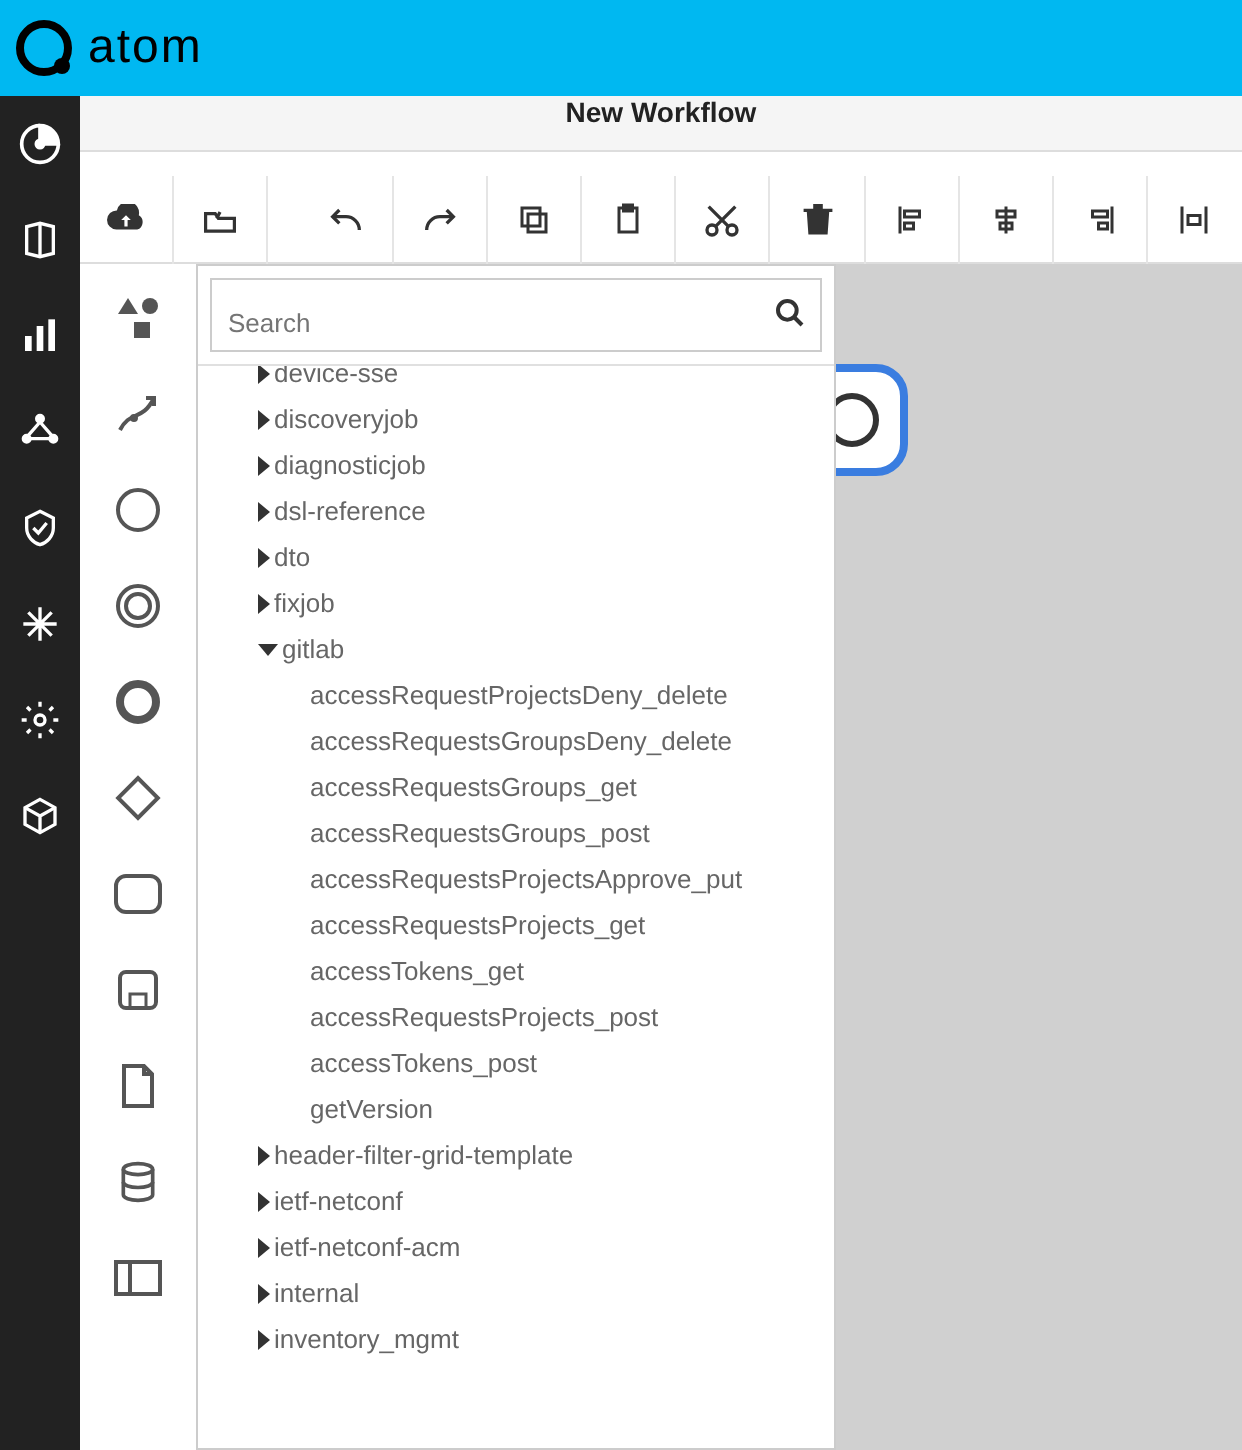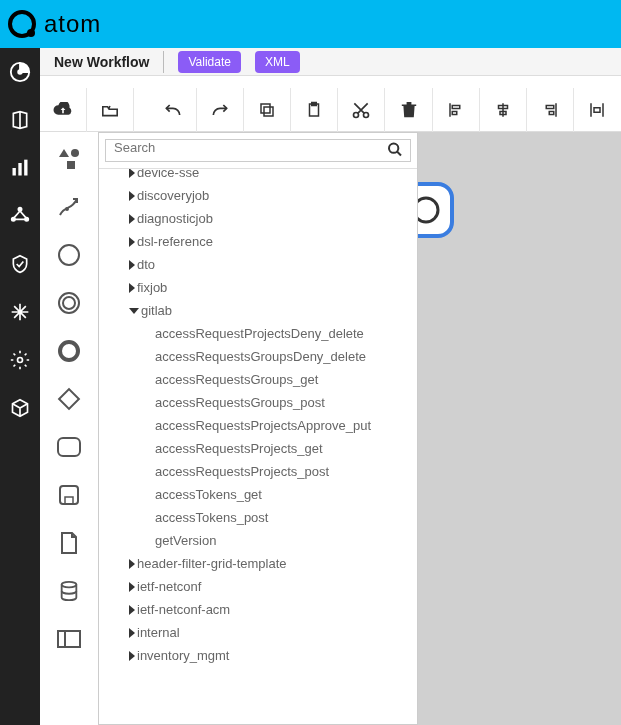--- a/index.html
+++ b/index.html
@@ -10,42 +10,42 @@
   .logo-wrap { display: flex; align-items: flex-start; gap: 8px; }
   .logo-ring { width: 28px; height: 28px; border: 4px solid #000; border-radius: 50%; position: relative; }
   .logo-ring::after { content: ""; position: absolute; width: 8px; height: 8px; background: #000; border-radius: 50%; right: -3px; bottom: -3px; }
   .logo-text { font-size: 24px; font-weight: 400; color: #000; letter-spacing: 1px; }
 
   
   .left-rail { position: absolute; top: 48px; left: 0; width: 40px; bottom: 0; background: #222; display: flex; flex-direction: column; align-items: center; padding-top: 12px; gap: 24px; }
   .rail-icon { width: 24px; height: 24px; color: #fff; display: flex; align-items: center; justify-content: center; }
 
   
-  .subheader { position: absolute; top: 48px; left: 40px; right: 0; height: 28px; background: #f5f5f5; border-bottom: 1px solid #ddd; display: flex; align-items: center; padding: 0 14px; gap: 14px; }
+  .subheader { position: absolute; top: 48px; left: 40px; right: 0; height: 28px; background: #f5f5f5; border-bottom: 1px solid #ddd; display: flex; align-items: center; padding: 0 14px; gap: 14px; flex-direction: column; }
   .workflow-label { font-weight: bold; font-size: 14px; color: #222; }
   .vsep { width: 1px; height: 22px; background: #bbb; }
   .pill { background: #8b5cf6; color: #fff; padding: 4px 10px; border-radius: 4px; font-size: 12px; cursor: pointer; }
 
   
   .toolbar { position: absolute; top: 88px; left: 40px; right: 0; height: 44px; border-bottom: 1px solid #ddd; background: #fff; display: flex; align-items: center; }
   .tool-slot { width: 48px; height: 44px; display: flex; align-items: center; justify-content: center; color: #333; border-right: 1px solid #e5e5e5; }
   .tool-slot.nb { border-right: none; }
   .toolbar .spacer { flex: 1; border-right: none; }
 
   
   .palette { position: absolute; top: 132px; left: 40px; width: 58px; bottom: 0; background: #fff; display: flex; flex-direction: column; align-items: center; padding-top: 14px; gap: 22px; }
   .palette-icon { width: 26px; height: 26px; display: flex; align-items: center; justify-content: center; color: #555; }
 
   
   .canvas-bg { position: absolute; top: 132px; left: 98px; right: 0; bottom: 0; background: #d0d0d0; }
   .start-node { position: absolute; left: 300px; top: 50px; width: 56px; height: 56px; display: flex; align-items: center; justify-content: center; }
 
   .tree-panel { position: absolute; top: 132px; left: 98px; width: 320px; bottom: 0; background: #fff; border: 1px solid #ccc; display: flex; flex-direction: column; }
   .search-wrap { padding: 6px; border-bottom: 1px solid #e0e0e0; position: relative; }
-  .search-wrap input { width: 100%; padding: 0 28px 6px 8px; border: 1px solid #ccc; font-size: 13px; outline: none; }
+  .search-wrap input { width: 100%; padding: 14px 28px 6px 8px; border: 1px solid #ccc; font-size: 13px; outline: none; }
   .search-wrap .sicon { position: absolute; right: 14px; top: 50%; transform: translateY(-50%); color: #333; }
 
   .tree-scroll { flex: 1; overflow-y: auto; position: relative; }
   .tree-scroll::-webkit-scrollbar { width: 8px; }
   .tree-scroll::-webkit-scrollbar-thumb { background: #888; }
   .tree-row { display: flex; align-items: center; gap: 2px; padding: 4px 0 4px 30px; color: #666; font-size: 13px; cursor: pointer; white-space: nowrap; }
   .tree-row.child { padding-left: 56px; }
   .caret { display: inline-block; width: 0; height: 0; }
   .caret-right { border-top: 5px solid transparent; border-bottom: 5px solid transparent; border-left: 6px solid #333; }
   .caret-down { border-left: 5px solid transparent; border-right: 5px solid transparent; border-top: 6px solid #333; }
@@ -317,22 +317,22 @@
       <div class="tree-row">
         <span class="caret caret-down"></span>
         <span>gitlab</span>
       </div>
       <div class="tree-row child">accessRequestProjectsDeny_delete</div>
       <div class="tree-row child">accessRequestsGroupsDeny_delete</div>
       <div class="tree-row child">accessRequestsGroups_get</div>
       <div class="tree-row child">accessRequestsGroups_post</div>
       <div class="tree-row child">accessRequestsProjectsApprove_put</div>
       <div class="tree-row child">accessRequestsProjects_get</div>
+      <div class="tree-row child">accessTokens_get</div>
       <div class="tree-row child">accessRequestsProjects_post</div>
-      <div class="tree-row child">accessTokens_get</div>
       <div class="tree-row child">accessTokens_post</div>
       <div class="tree-row child">getVersion</div>
       <div class="tree-row">
         <span class="caret caret-right"></span>
         <span>header-filter-grid-template</span>
       </div>
       <div class="tree-row">
         <span class="caret caret-right"></span>
         <span>ietf-netconf</span>
       </div>

